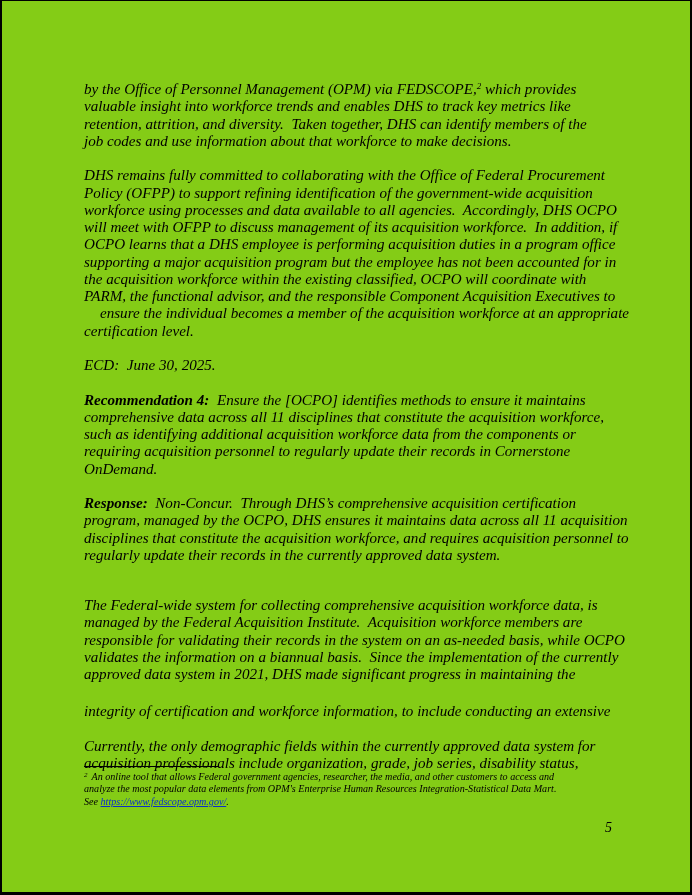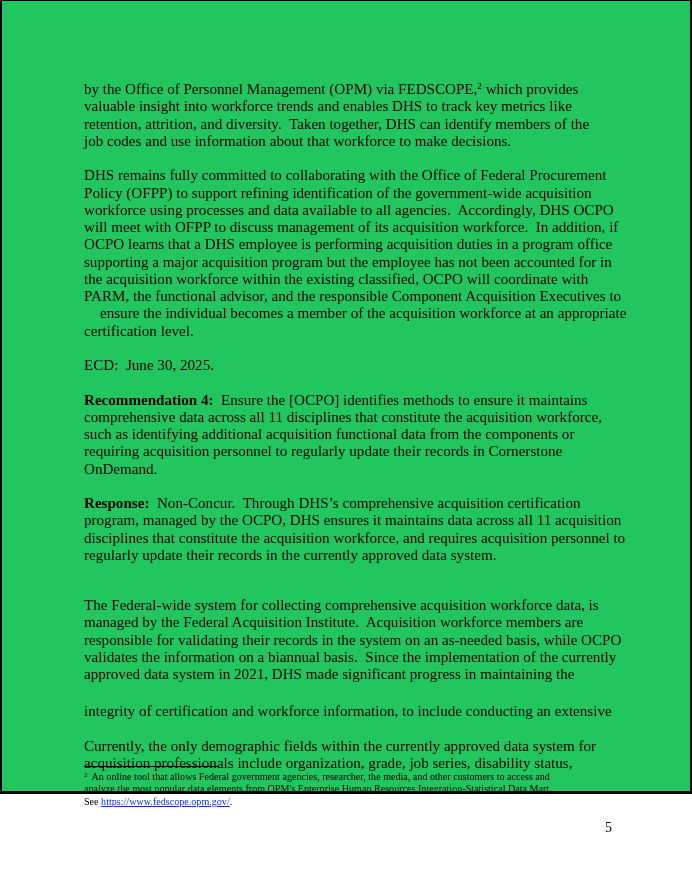--- a/index.html
+++ b/index.html
@@ -11,27 +11,28 @@
       width: 692px;
       height: 895px;
       overflow: hidden;
       position: relative;
     }
     .page {
       position: absolute;
       left: 0;
       top: 0;
       width: 692px;
-      height: 794px;
+      height: 895px;
       box-sizing: border-box;
       border-top: 1px solid #000;
       border-left: 2px solid #000;
       border-right: 2px solid #000;
       border-bottom: 3px solid #000;
-      background: #22c55e;
+      background: #84cc16;
+      font-style: italic;
     }
     .content {
       position: absolute;
       left: 82px;
       top: 80px;
       width: 530px;
       font-family: "Liberation Serif", "DejaVu Serif", serif;
       font-size: 15.1px;
       line-height: 17.25px;
       color: #000;
@@ -117,21 +118,21 @@
       <span class="line" style="white-space: pre;">certification level.</span>
     </p>
 
     <p>
       <span class="line" style="white-space: pre;">ECD:  June 30, 2025.</span>
     </p>
 
     <p>
       <span class="line" style="white-space: pre;"><b>Recommendation 4:</b><span style="white-space:pre">  Ensure the [OCPO] identifies methods to ensure it maintains</span></span>
       <span class="line" style="white-space: pre;">comprehensive data across all 11 disciplines that constitute the acquisition workforce,</span>
-      <span class="line" style="white-space: pre;">such as identifying additional acquisition functional data from the components or</span>
+      <span class="line" style="white-space: pre;">such as identifying additional acquisition workforce data from the components or</span>
       <span class="line" style="white-space: pre;">requiring acquisition personnel to regularly update their records in Cornerstone</span>
       <span class="line" style="white-space: pre;">OnDemand.</span>
     </p>
 
     <p>
       <span class="line" style="white-space: pre;"><b>Response:</b><span style="white-space:pre">  Non-Concur.  Through DHS’s comprehensive acquisition certification</span></span>
       <span class="line" style="white-space: pre;">program, managed by the OCPO, DHS ensures it maintains data across all 11 acquisition</span>
       <span class="line" style="white-space: pre;">disciplines that constitute the acquisition workforce, and requires acquisition personnel to</span>
       <span class="line" style="white-space: pre;">regularly update their records in the currently approved data system.</span>
     </p>

